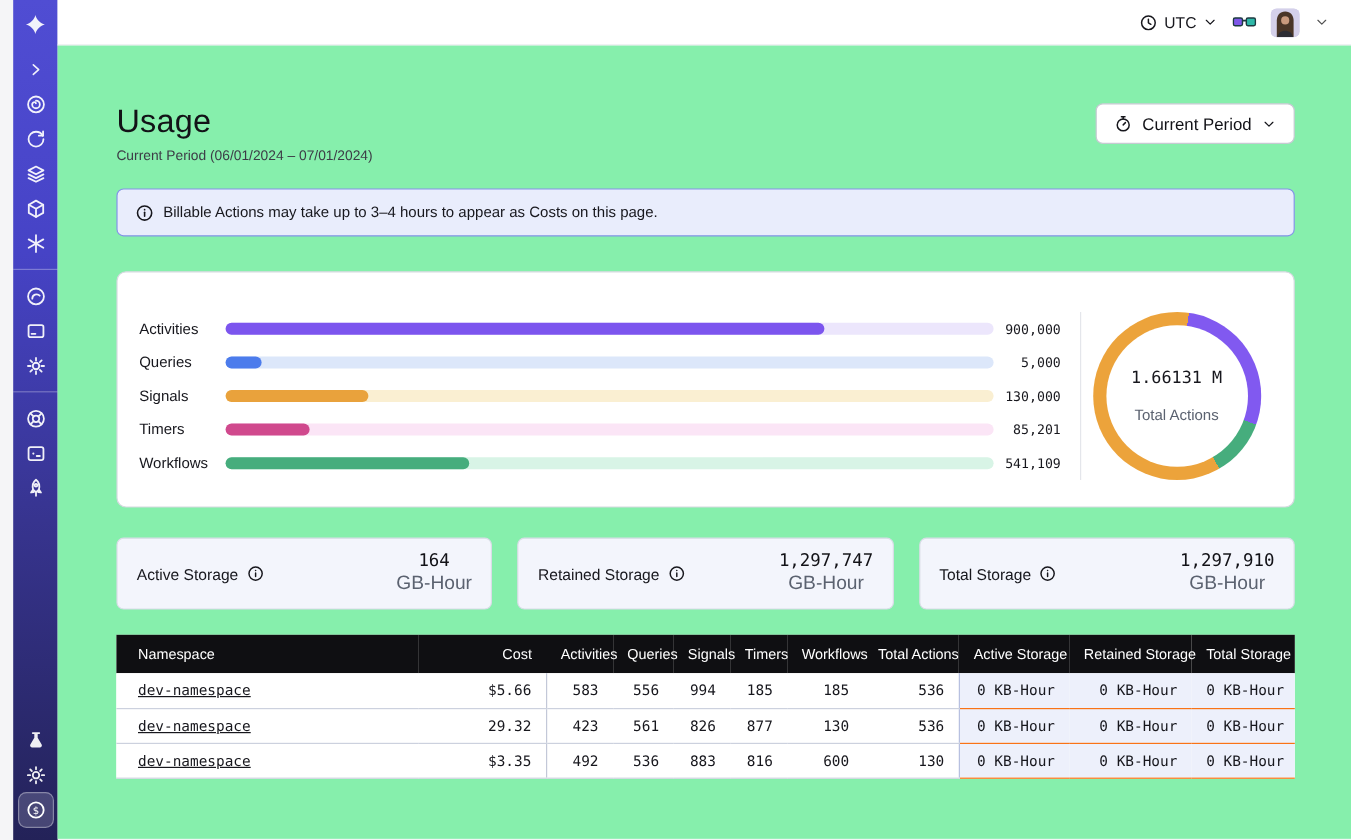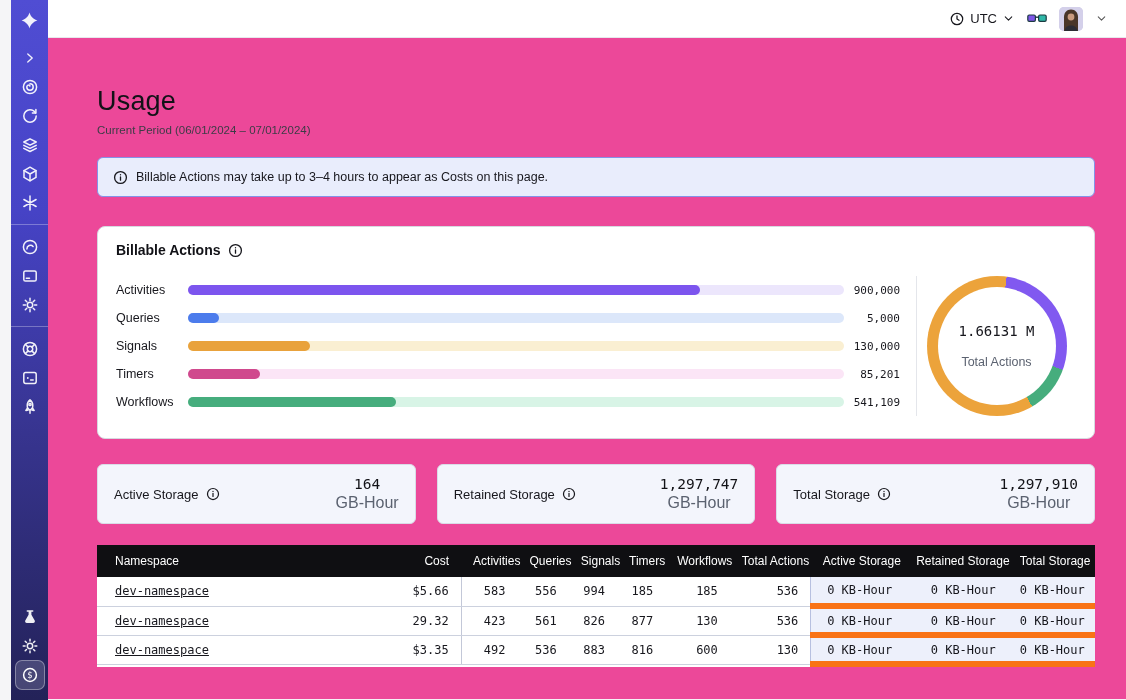--- a/index.html
+++ b/index.html
@@ -18,21 +18,21 @@
   .side-spacer{flex:1 1 auto;}
   .side-active{width:30px;height:30px;border-radius:7px;background:rgba(255,255,255,.16);
     border:1px solid rgba(255,255,255,.35);display:flex;align-items:center;justify-content:center;}
 
   
   .main{position:absolute;left:48px;top:0;width:1078px;height:700px;}
   .topbar{height:38px;background:#fff;border-bottom:1px solid #e7e8ec;
     display:flex;align-items:center;justify-content:flex-end;gap:12px;padding-right:18px;}
   .tz-ctl{display:flex;align-items:center;gap:5px;font-size:13px;color:#17171d;cursor:pointer;}
   .avatar{width:24px;height:24px;border-radius:5px;overflow:hidden;background:#cfcbe8;}
-  .content{height:661px;background:#ec4899;padding:0 31px 0 49px;overflow:hidden;}
+  .content{height:661px;background:#86efac;padding:0 47px 0 49px;overflow:hidden;}
 
   .title-row{margin-top:48px;display:flex;justify-content:space-between;align-items:flex-start;}
   h1{font-size:27px;font-weight:500;color:#121217;letter-spacing:.2px;}
   .subtitle{margin-top:7px;font-size:11.5px;color:#3c3c46;}
   .period-btn{display:flex;align-items:center;gap:8px;background:#fff;border:1px solid #c6cad2;
     border-radius:6px;height:34px;padding:0 14px;font-size:14px;color:#121217;cursor:pointer;}
 
   .banner{margin-top:21px;height:40px;background:#e9edfc;border:1px solid #8493e8;border-radius:6px;
     display:flex;align-items:center;gap:8px;padding:0 15px;font-size:12.5px;color:#17171d;}
 
@@ -69,21 +69,21 @@
   .stat-unit{font-size:16px;color:#5b6270;margin-top:2px;}
 
   table{margin-top:21px;width:100%;border-collapse:collapse;table-layout:fixed;background:#fff;}
   thead th{background:#0f0f12;color:#fff;font-size:12px;font-weight:500;height:32px;
     padding:0 12px;text-align:right;white-space:nowrap;}
   thead th.ns{text-align:left;padding-left:18px;margin-top:22px;}
   tbody td{height:29px;font-family:"DejaVu Sans Mono",monospace;font-size:12px;color:#17171d;
     padding:0 12px;border-bottom:1px solid #ccd1de;text-align:right;background:#fff;white-space:nowrap;}
   tbody td.ns{text-align:left;padding-left:18px;}
   tbody td.v1{border-left:1px solid #c3c8d8;}
-  tbody td.st{background:#edf0fb;border-bottom:6px solid #f97316;margin-left:24px;}
+  tbody td.st{background:#edf0fb;border-bottom:1px solid #f97316;margin-left:24px;}
   tbody td.st.v1{border-left:1px solid #b7c0e0;}
   td.ns a{color:#17171d;text-decoration:underline;cursor:pointer;}
 
   svg{display:block;}
   .ico{stroke:#fff;fill:none;stroke-width:1.5;stroke-linecap:round;stroke-linejoin:round;}
   .ico-dark{stroke:#17171d;fill:none;stroke-width:1.4;stroke-linecap:round;stroke-linejoin:round;}
 </style>
 </head>
 <body>
 
@@ -225,40 +225,42 @@
       </svg>
   </div>
 
   <div class="content">
 
     <div class="title-row">
       <div>
         <h1>Usage</h1>
         <div class="subtitle">Current Period (06/01/2024 – 07/01/2024)</div>
       </div>
+      <button class="period-btn">
+        <svg class="ico-dark" width="16" height="16" viewBox="0 0 18 18">
+            <circle cx="9" cy="10.2" r="5.6"></circle>
+            <path d="M7.3 2.6h3.4M9 2.6v2M9 10.2l2.1-2.1"></path>
+          </svg>
+        <span>Current Period</span>
+        <svg class="ico-dark" width="13" height="13" viewBox="0 0 18 18">
+            <path d="M4.5 6.8 9 11.3l4.5-4.5"></path>
+          </svg>
+      </button>
     </div>
 
     <div class="banner">
       <svg class="ico-dark" width="15" height="15" viewBox="0 0 16 16">
           <circle cx="8" cy="8" r="6.3"></circle>
           <path d="M8 7.4v3.4"></path>
           <circle cx="8" cy="5" r="0.75" fill="#17171d" stroke="none"></circle>
         </svg>
       <span>Billable Actions may take up to 3–4 hours to appear as Costs on this page.</span>
     </div>
 
     <div class="ba-card">
-      <div class="ba-title">
-        <span>Billable Actions</span>
-        <svg class="ico-dark" width="15" height="15" viewBox="0 0 16 16">
-            <circle cx="8" cy="8" r="6.3"></circle>
-            <path d="M8 7.4v3.4"></path>
-            <circle cx="8" cy="5" r="0.75" fill="#17171d" stroke="none"></circle>
-          </svg>
-      </div>
 
       <div class="chart-row">
         <div class="bars">
           <div class="bar-row">
             <span class="bar-label">Activities</span>
             <div class="bar-track" style="background: rgb(236, 230, 252);">
                 <div class="bar-fill" style="background: rgb(124, 85, 238); width: 78%;"></div>
               </div>
             <span class="bar-value">900,000</span>
           </div>

